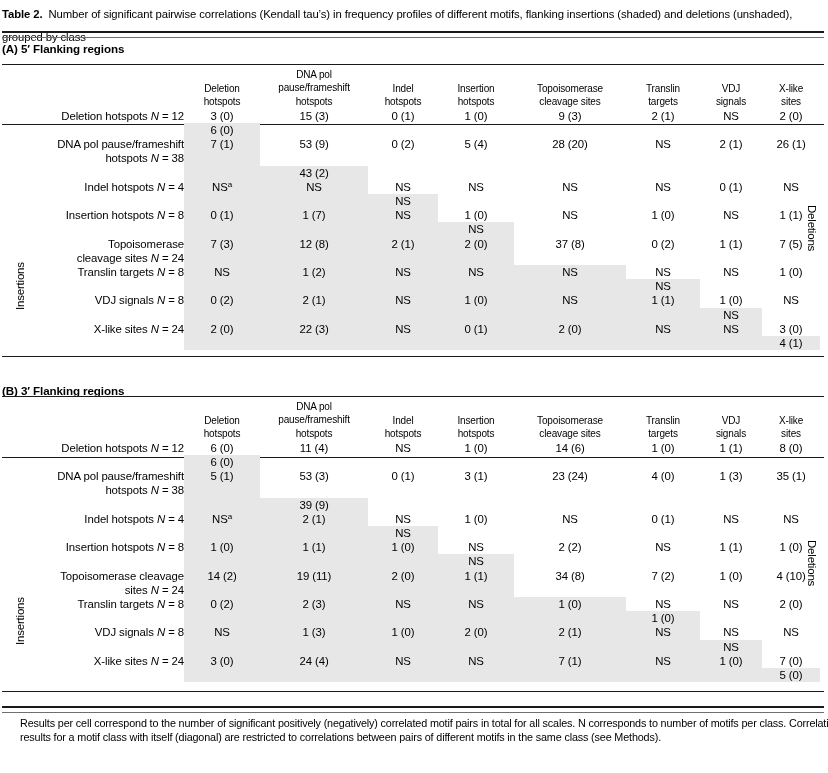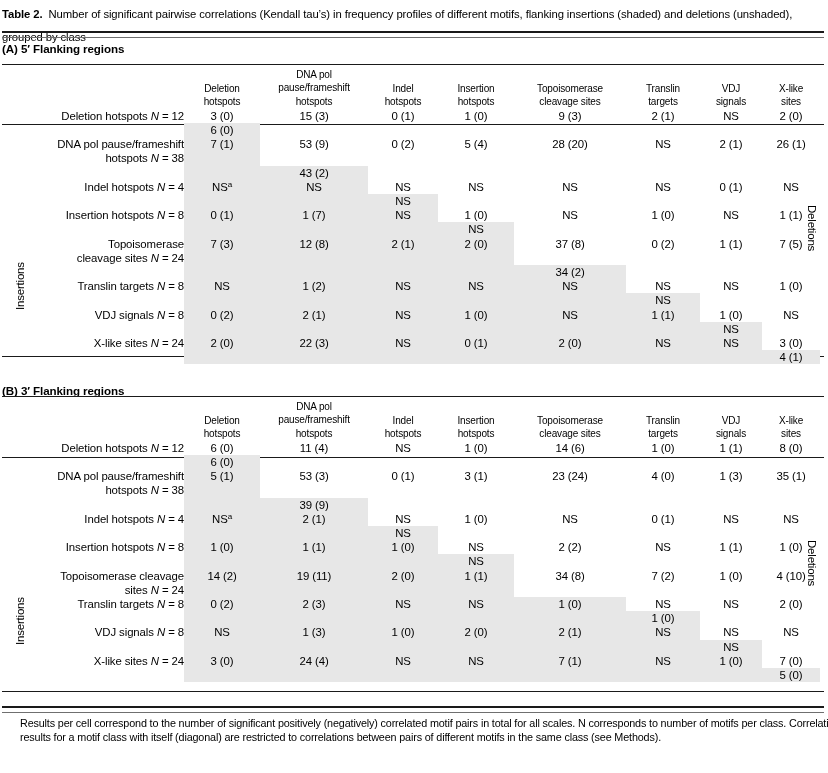--- a/index.html
+++ b/index.html
@@ -277,31 +277,20 @@
             <td class="cell shade">7 (3)</td>
             <td class="cell shade">12 (8)</td>
             <td class="cell shade">2 (1)</td>
             <td class="cell shade">2 (0)</td>
             <td class="cell">37 (8)</td>
             <td class="cell">0 (2)</td>
             <td class="cell">1 (1)</td>
             <td class="cell">7 (5)</td>
           </tr>
           <tr>
-            <td></td>
-            <td class="cell shade"></td>
-            <td class="cell shade"></td>
-            <td class="cell shade"></td>
-            <td class="cell shade"></td>
-            <td class="cell shade">34 (2)</td>
-            <td class="cell"></td>
-            <td class="cell"></td>
-            <td class="cell"></td>
-          </tr>
-          <tr>
             <td class="rowlabel">Translin targets <i>N</i> = 8</td>
             <td class="cell shade">NS</td>
             <td class="cell shade">1 (2)</td>
             <td class="cell shade">NS</td>
             <td class="cell shade">NS</td>
             <td class="cell shade">NS</td>
             <td class="cell">NS</td>
             <td class="cell">NS</td>
             <td class="cell">1 (0)</td>
           </tr>

